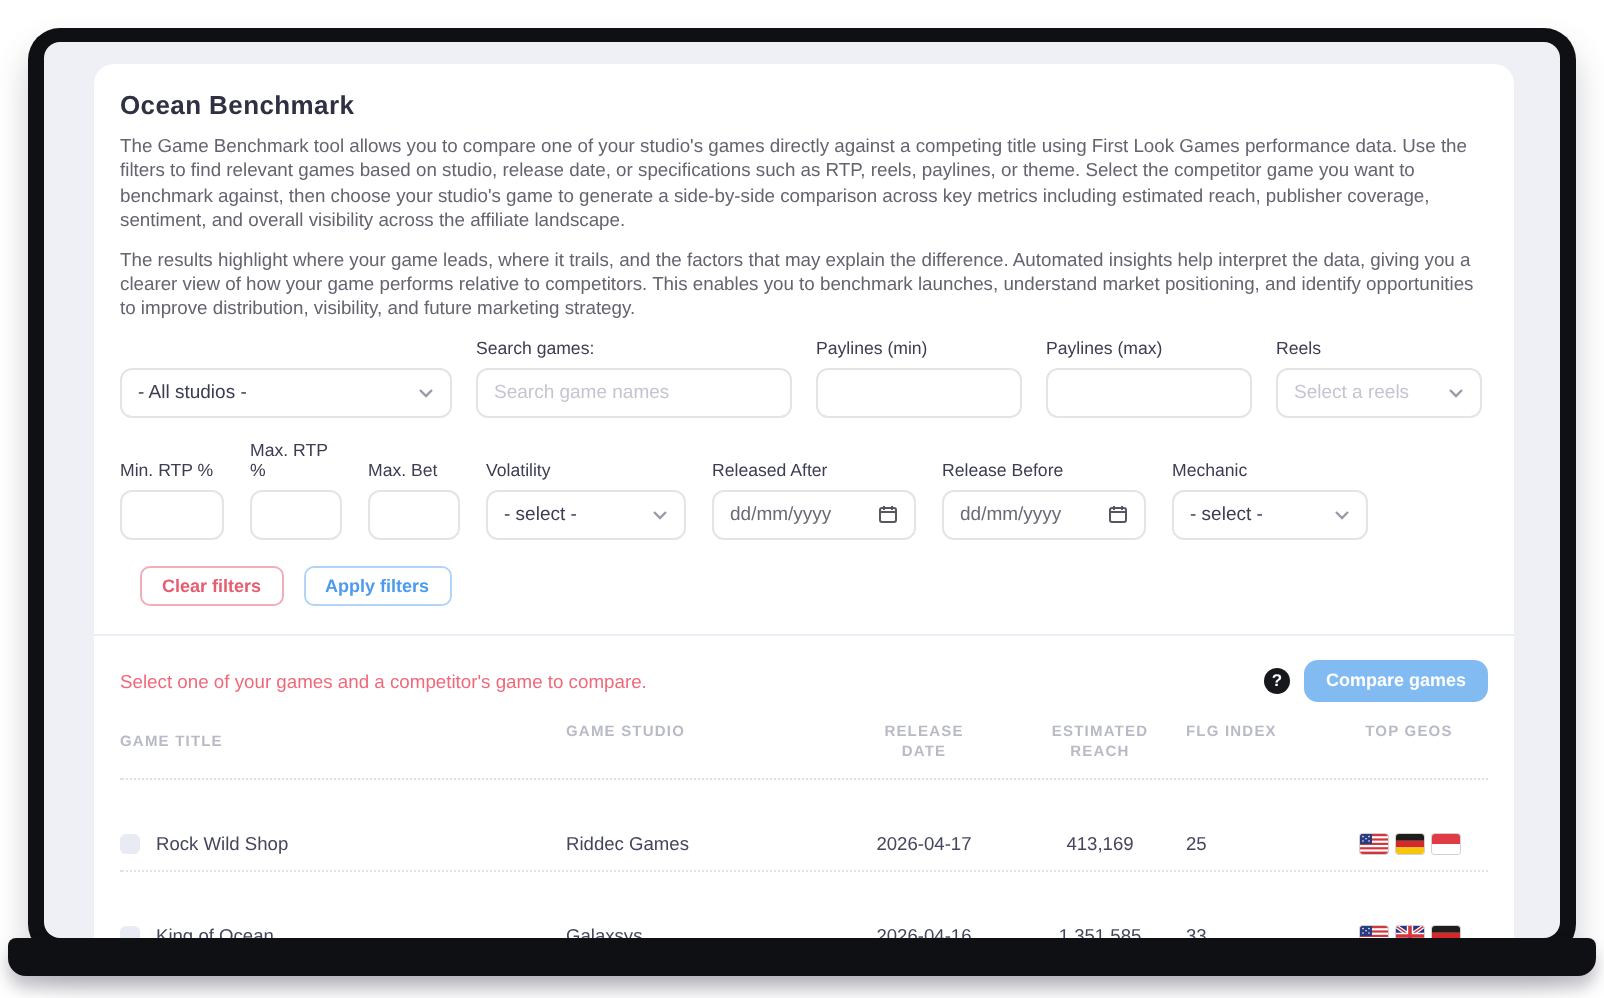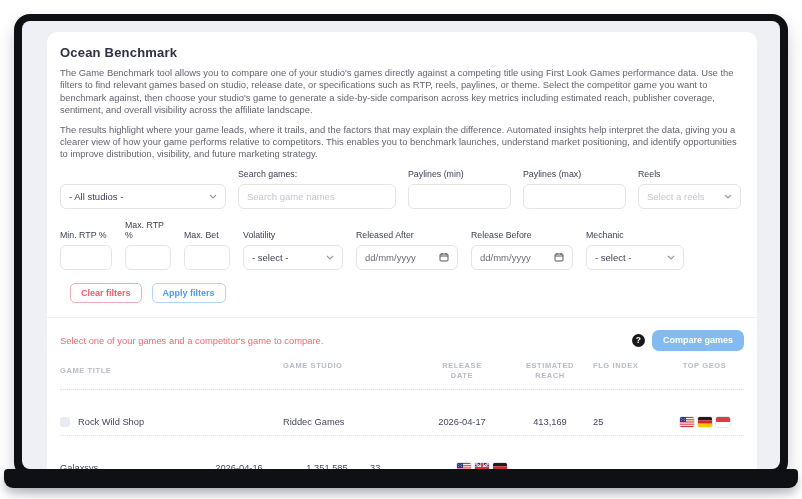--- a/index.html
+++ b/index.html
@@ -245,20 +245,24 @@
                 <span class="flag">
                   <svg width="14" height="10" viewBox="0 0 14 10">
                     <rect width="14" height="5" fill="#df3c45"></rect>
                     <rect y="5" width="14" height="5" fill="#fff"></rect>
                   </svg>
                 </span>
               </span>
             </div>
           </div>
           <div class="trow">
+            <div class="col-title" style="display: flex; align-items: center;">
+              <span class="checkbox"></span>
+              <span>King of Ocean</span>
+            </div>
             <div class="col-studio">Galaxsys</div>
             <div class="col-date">2026-04-16</div>
             <div class="col-reach">1,351,585</div>
             <div class="col-flg">33</div>
             <div class="col-geos">
               <span class="geos-wrap">
                 <span class="flag">
                   <svg width="14" height="10" viewBox="0 0 14 10">
                     <rect width="14" height="10" fill="#fff"></rect>
                     <g fill="#d2363e">

